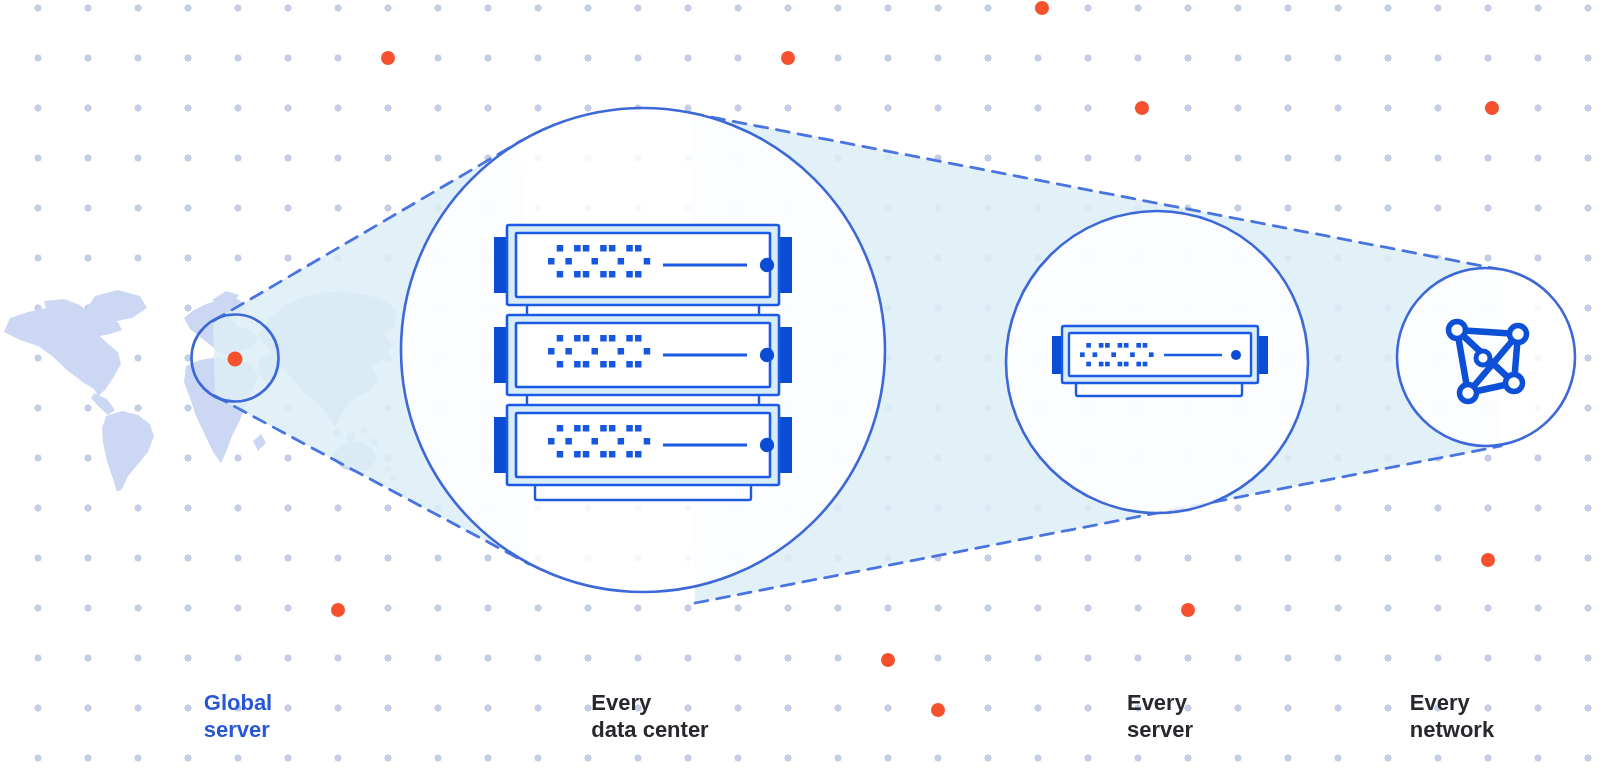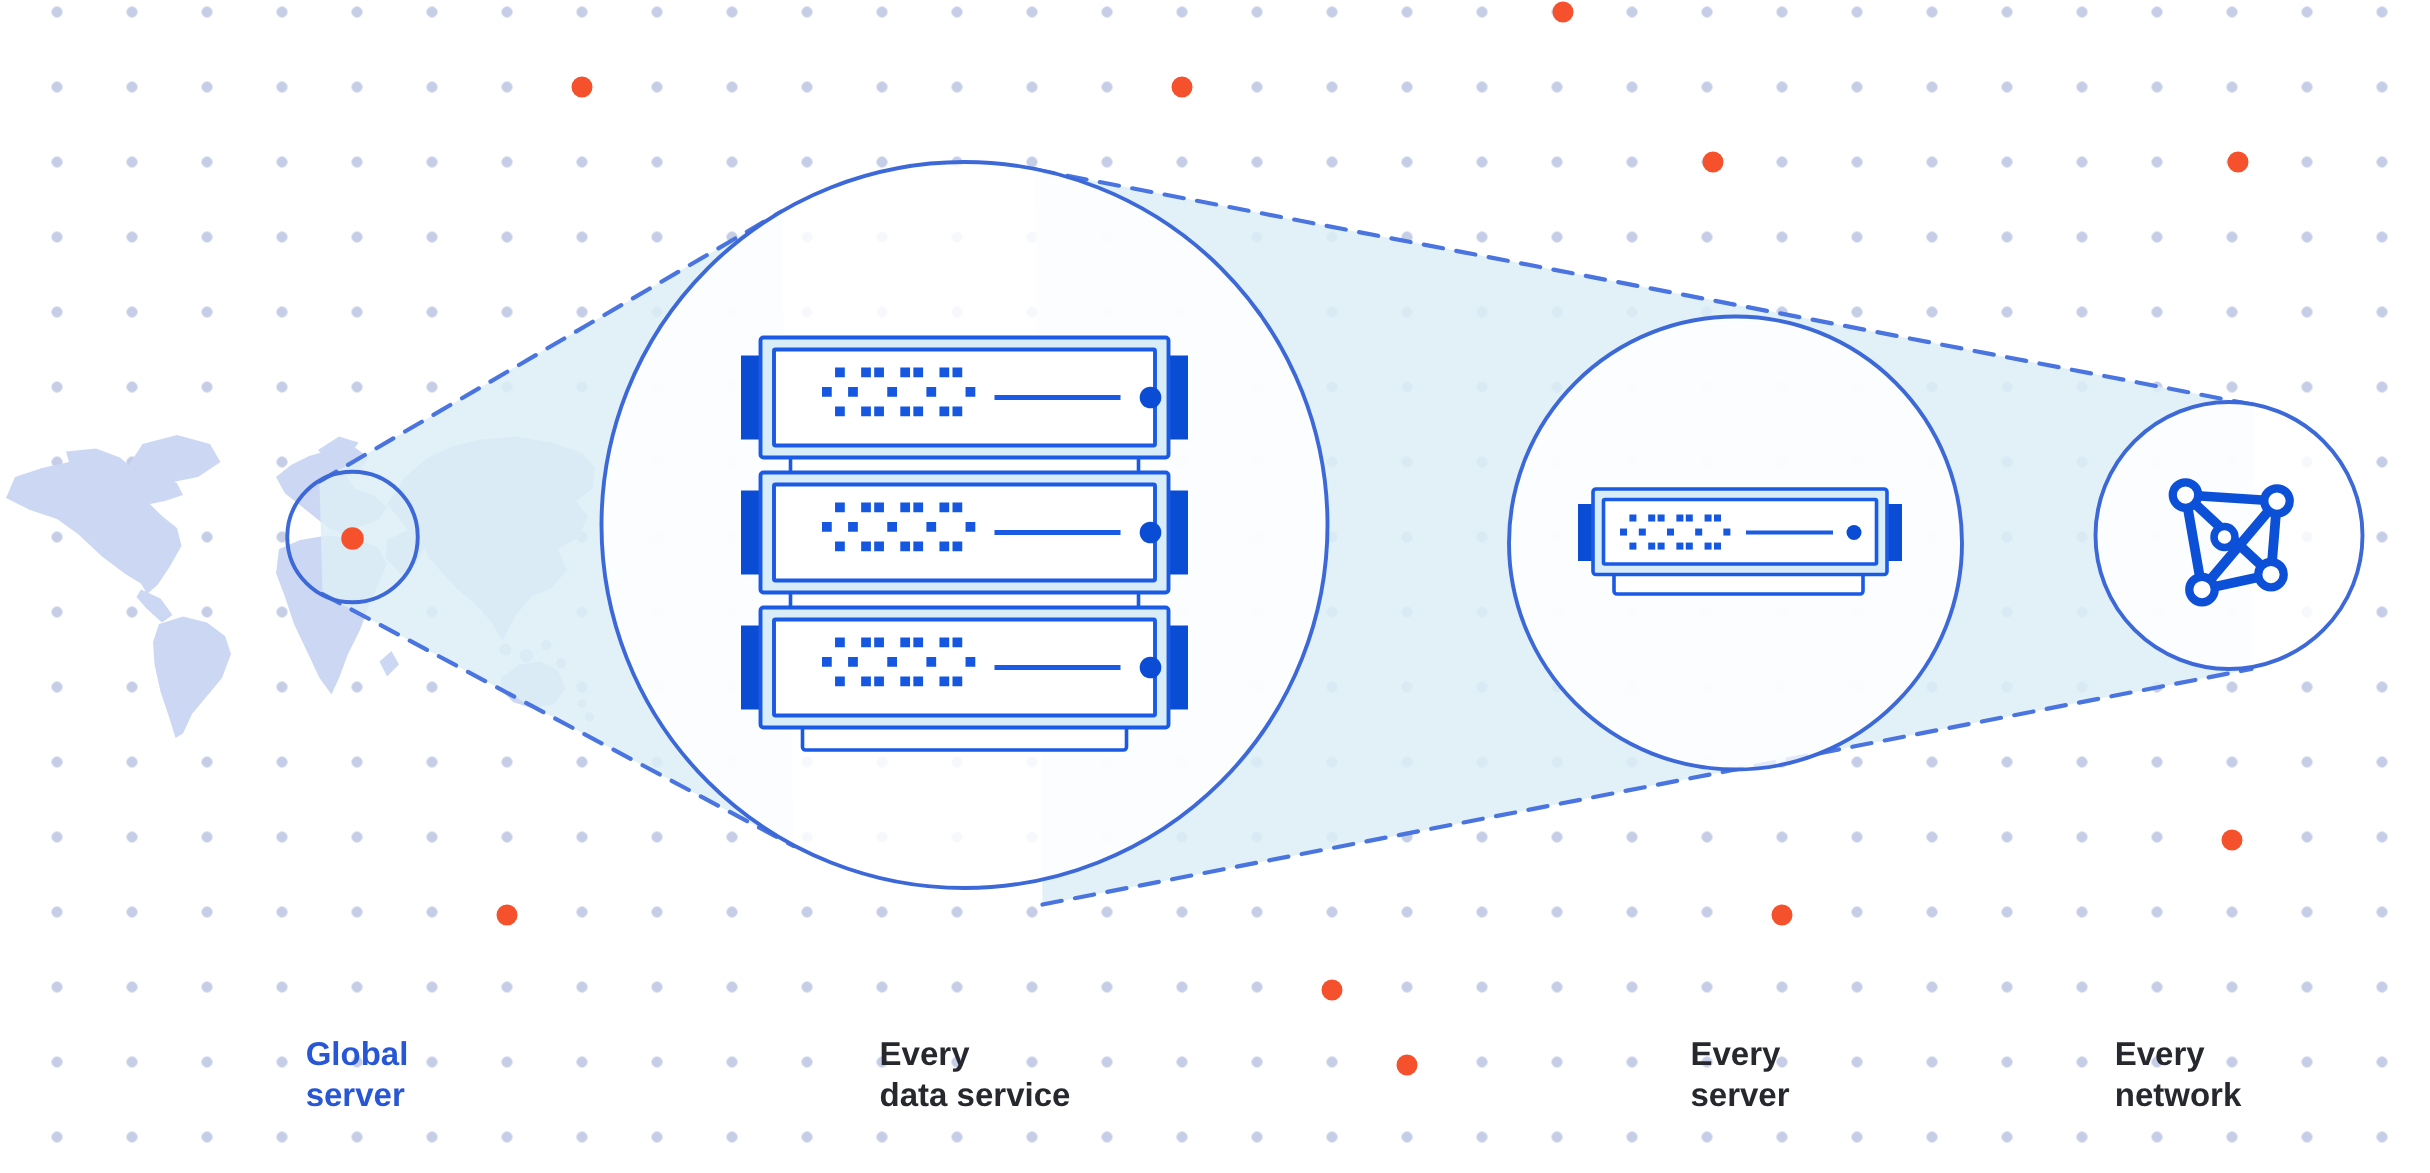--- a/index.html
+++ b/index.html
@@ -148,21 +148,21 @@
     <circle cx="938" cy="710" r="7"></circle>
   </g>
 </svg>
 
 <div class="stage-label blue" style="left:238px">
   <div>Global</div>
   <div>server</div>
 </div>
 <div class="stage-label" style="left:650px">
   <div>Every</div>
-  <div>data service</div>
+  <div>data center</div>
 </div>
 <div class="stage-label" style="left:1160px">
   <div>Every</div>
   <div>server</div>
 </div>
 <div class="stage-label" style="left:1452px">
   <div>Every</div>
   <div>network</div>
 </div>
 

